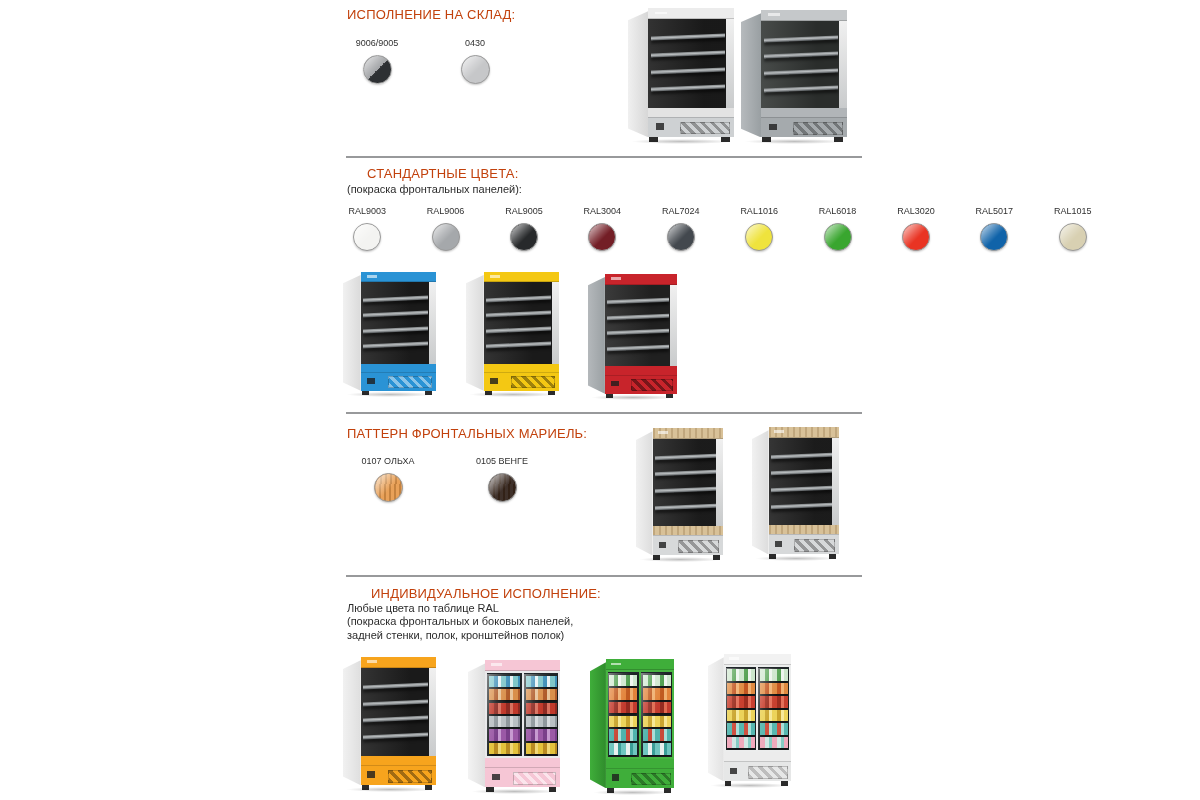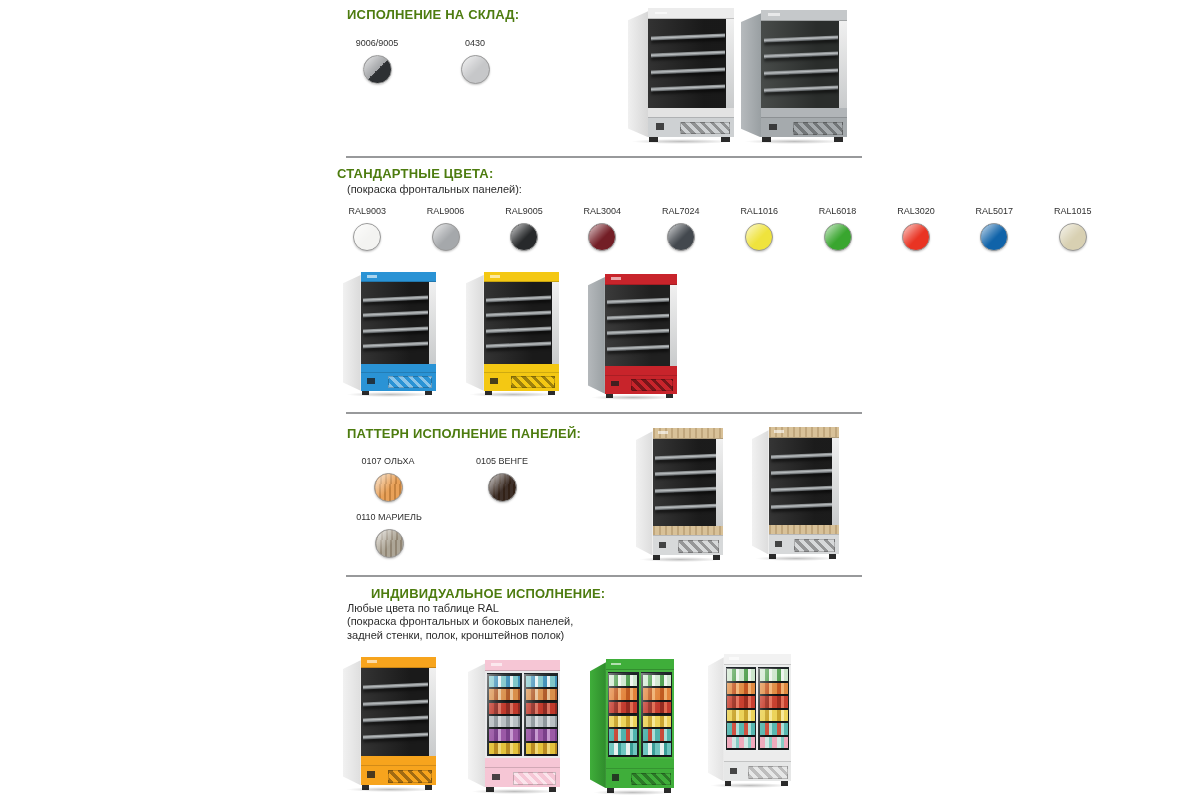--- a/index.html
+++ b/index.html
@@ -3,21 +3,21 @@
 <meta charset="utf-8">
 <style>
   html,body{margin:0;padding:0;}
   body{
     width:1200px;height:800px;position:relative;overflow:hidden;
     background:#ffffff;
     font-family:"Liberation Sans", sans-serif;
     -webkit-font-smoothing:antialiased;
   }
   .sec-title{
-    position:absolute;font-size:13px;font-weight:bold;color:#4d7c0f;
+    position:absolute;font-size:13px;font-weight:normal;color:#c2410c;
     letter-spacing:.2px;white-space:nowrap;
   }
   .sub{position:absolute;font-size:11px;color:#2b2b2b;white-space:nowrap;}
   .para{position:absolute;font-size:11px;color:#2b2b2b;line-height:13.4px;}
   .hr{position:absolute;height:2px;background:#98999b;}
   .swrow{position:absolute;display:flex;gap:28px;}
   .sw{display:flex;flex-direction:column;align-items:center;}
   .sw-label{font-size:9px;color:#303030;white-space:nowrap;margin-bottom:7px;}
   .sw-circle{
     border-radius:50%;border:1px solid #9a9a9a;position:relative;overflow:hidden;
@@ -93,21 +93,21 @@
         <div style="position:absolute;left:9%;top:28%;width:10%;height:32%;background:rgba(30,30,30,.8);"></div>
       </div>
     </div>
     <div style="position:absolute;left:20%;bottom:0;width:8%;height:3.5%;background:#2b2b2b;"></div>
     <div style="position:absolute;right:4%;bottom:0;width:8%;height:3.5%;background:#2b2b2b;"></div>
     <div style="position:absolute;left:3%;bottom:-2px;width:95%;height:5px;background:radial-gradient(ellipse at center,rgba(0,0,0,.25),rgba(0,0,0,0) 70%);"></div>
   </div>
 
 <div class="hr" style="left:346px;top:156px;width:516px;"></div>
 
-<div class="sec-title" style="left:337px;top:166px;">СТАНДАРТНЫЕ ЦВЕТА:</div>
+<div class="sec-title" style="left:367px;top:166px;">СТАНДАРТНЫЕ ЦВЕТА:</div>
 <div class="sub" style="left:347px;top:183px;">(покраска фронтальных панелей):</div>
 
 <div class="swrow" style="left:342px;top:206px;">
   <div class="sw" style="width:50.4px;">
     <div class="sw-label">RAL9003</div>
     <div class="sw-circle" style="width: 26px; height: 26px; background: rgb(243, 243, 241);"></div>
   </div>
   <div class="sw" style="width:50.4px;">
     <div class="sw-label">RAL9006</div>
     <div class="sw-circle" style="width: 26px; height: 26px; background: rgb(165, 168, 171);"></div>
@@ -214,38 +214,34 @@
         <div style="position:absolute;left:9%;top:28%;width:10%;height:32%;background:rgba(30,30,30,.8);"></div>
       </div>
     </div>
     <div style="position:absolute;left:20%;bottom:0;width:8%;height:3.5%;background:#2b2b2b;"></div>
     <div style="position:absolute;right:4%;bottom:0;width:8%;height:3.5%;background:#2b2b2b;"></div>
     <div style="position:absolute;left:3%;bottom:-2px;width:95%;height:5px;background:radial-gradient(ellipse at center,rgba(0,0,0,.25),rgba(0,0,0,0) 70%);"></div>
   </div>
 
 <div class="hr" style="left:346px;top:412px;width:516px;"></div>
 
-<div class="sec-title" style="left:347px;top:426px;">ПАТТЕРН ИСПОЛНЕНИЕ ПАНЕЛЕЙ:</div>
+<div class="sec-title" style="left:347px;top:426px;">ПАТТЕРН ФРОНТАЛЬНЫХ МАРИЕЛЬ:</div>
 
 <div class="swrow" style="left:345px;top:456px;">
   <div class="sw" style="width:86px;">
     <div class="sw-label">0107 ОЛЬХА</div>
     <div class="sw-circle wood" style="width: 27px; height: 27px; background: rgb(231, 154, 76);"></div>
   </div>
   <div class="sw" style="width:86px;">
     <div class="sw-label">0105 ВЕНГЕ</div>
     <div class="sw-circle wood" style="width: 27px; height: 27px; background: rgb(48, 33, 26);"></div>
   </div>
 </div>
 
 <div class="swrow" style="left:345px;top:512px;">
-  <div class="sw" style="width:88px;">
-    <div class="sw-label">0110 МАРИЕЛЬ</div>
-    <div class="sw-circle wood" style="width: 27px; height: 27px; background: rgb(167, 159, 143);"></div>
-  </div>
 </div>
 
 <div class="fridge" style="left:636px;top:428px;width:87px;height:132px;">
     <div style="position:absolute;left:0;top:2.5%;width:19%;height:94%;background:linear-gradient(to right,#f1f1f1,#dcdcdc);clip-path:polygon(0 7%,100% 0,100% 100%,0 93%);"></div>
     <div style="position:absolute;left:19%;top:0;width:81%;height:96.5%;display:flex;flex-direction:column;">
       <div style="height:8%;position:relative;background:#d8c198;border-bottom:1px solid rgba(0,0,0,.18);">
         <div style="position:absolute;inset:0;background:repeating-linear-gradient(90deg,rgba(110,75,30,.22) 0 2px,transparent 2px 6px);"></div>
         <div style="position:absolute;left:8%;top:34%;width:14%;height:26%;background:rgba(255,255,255,.6);"></div>
       </div>
       <div style="flex:1;position:relative;background:#262626;overflow:hidden;">

